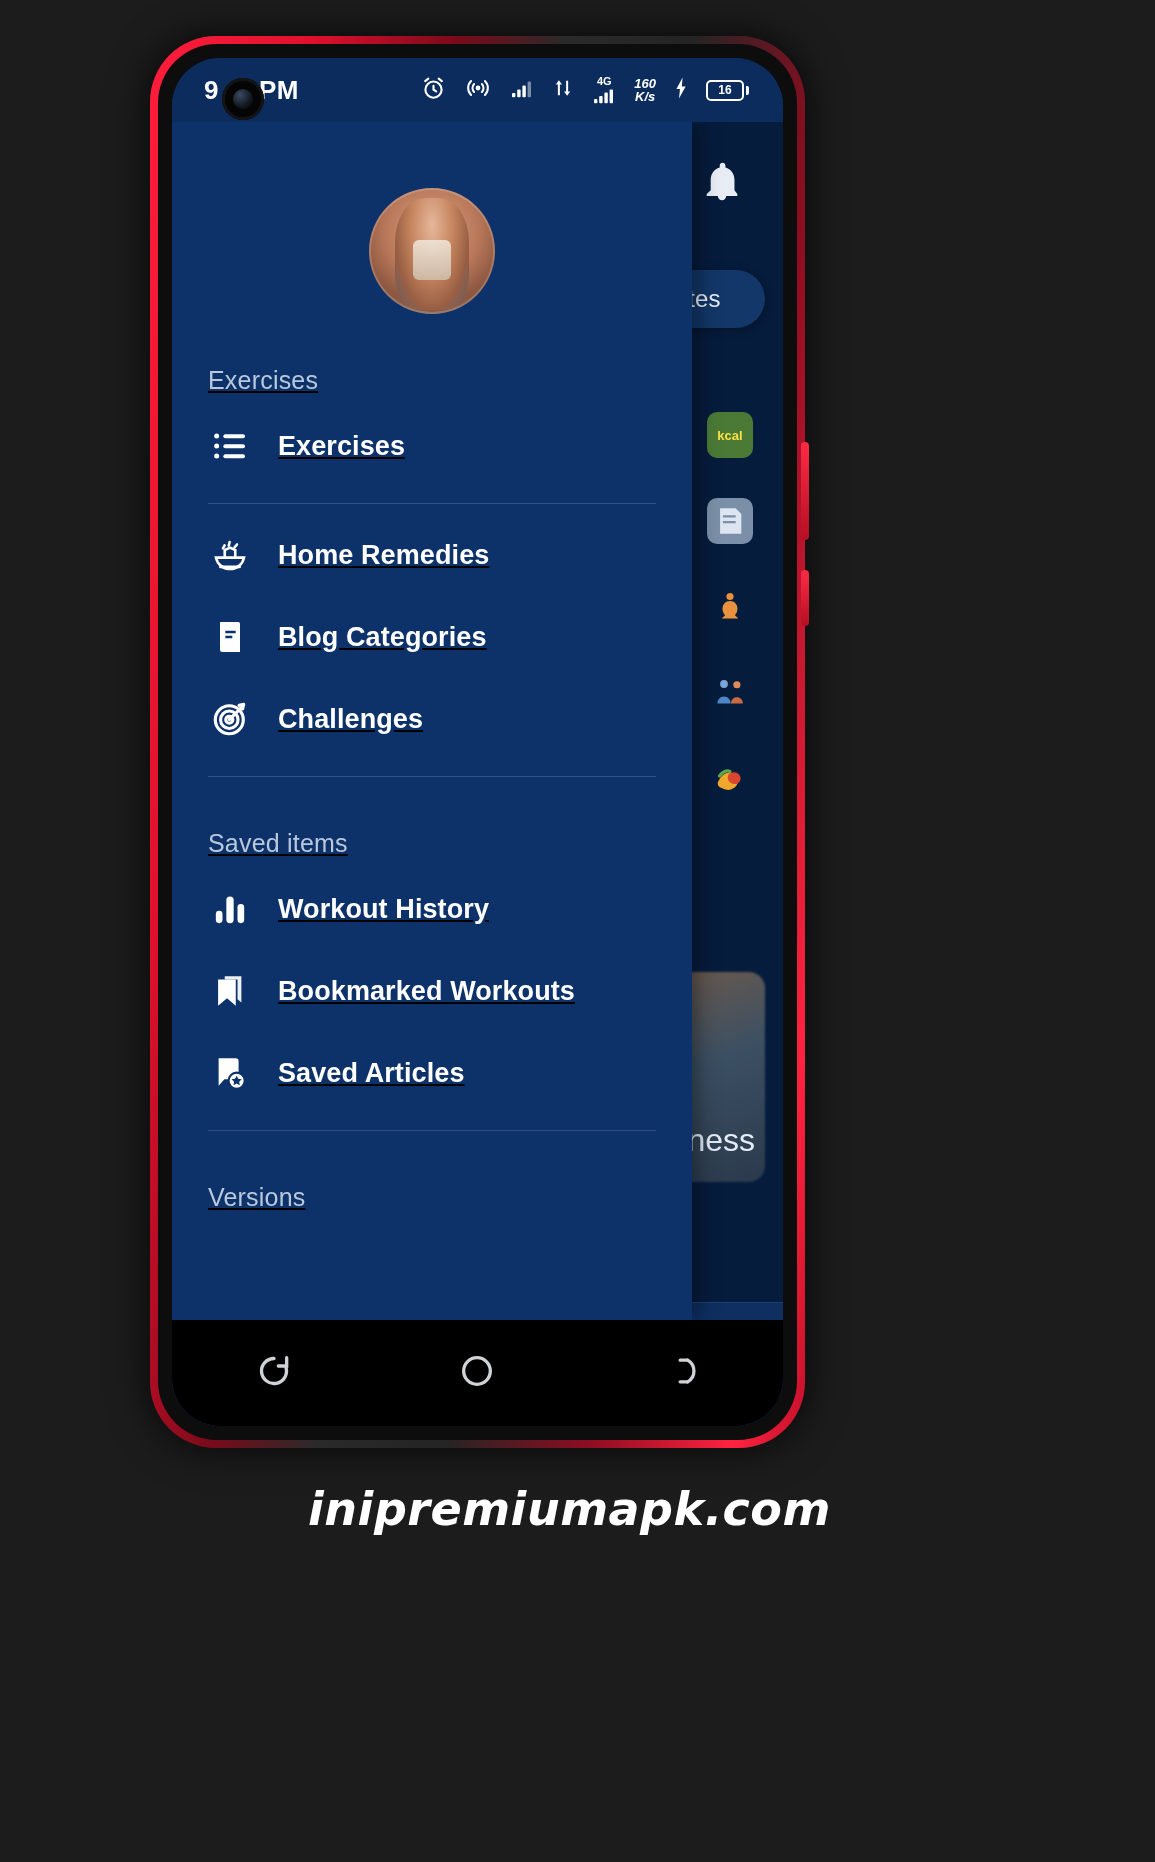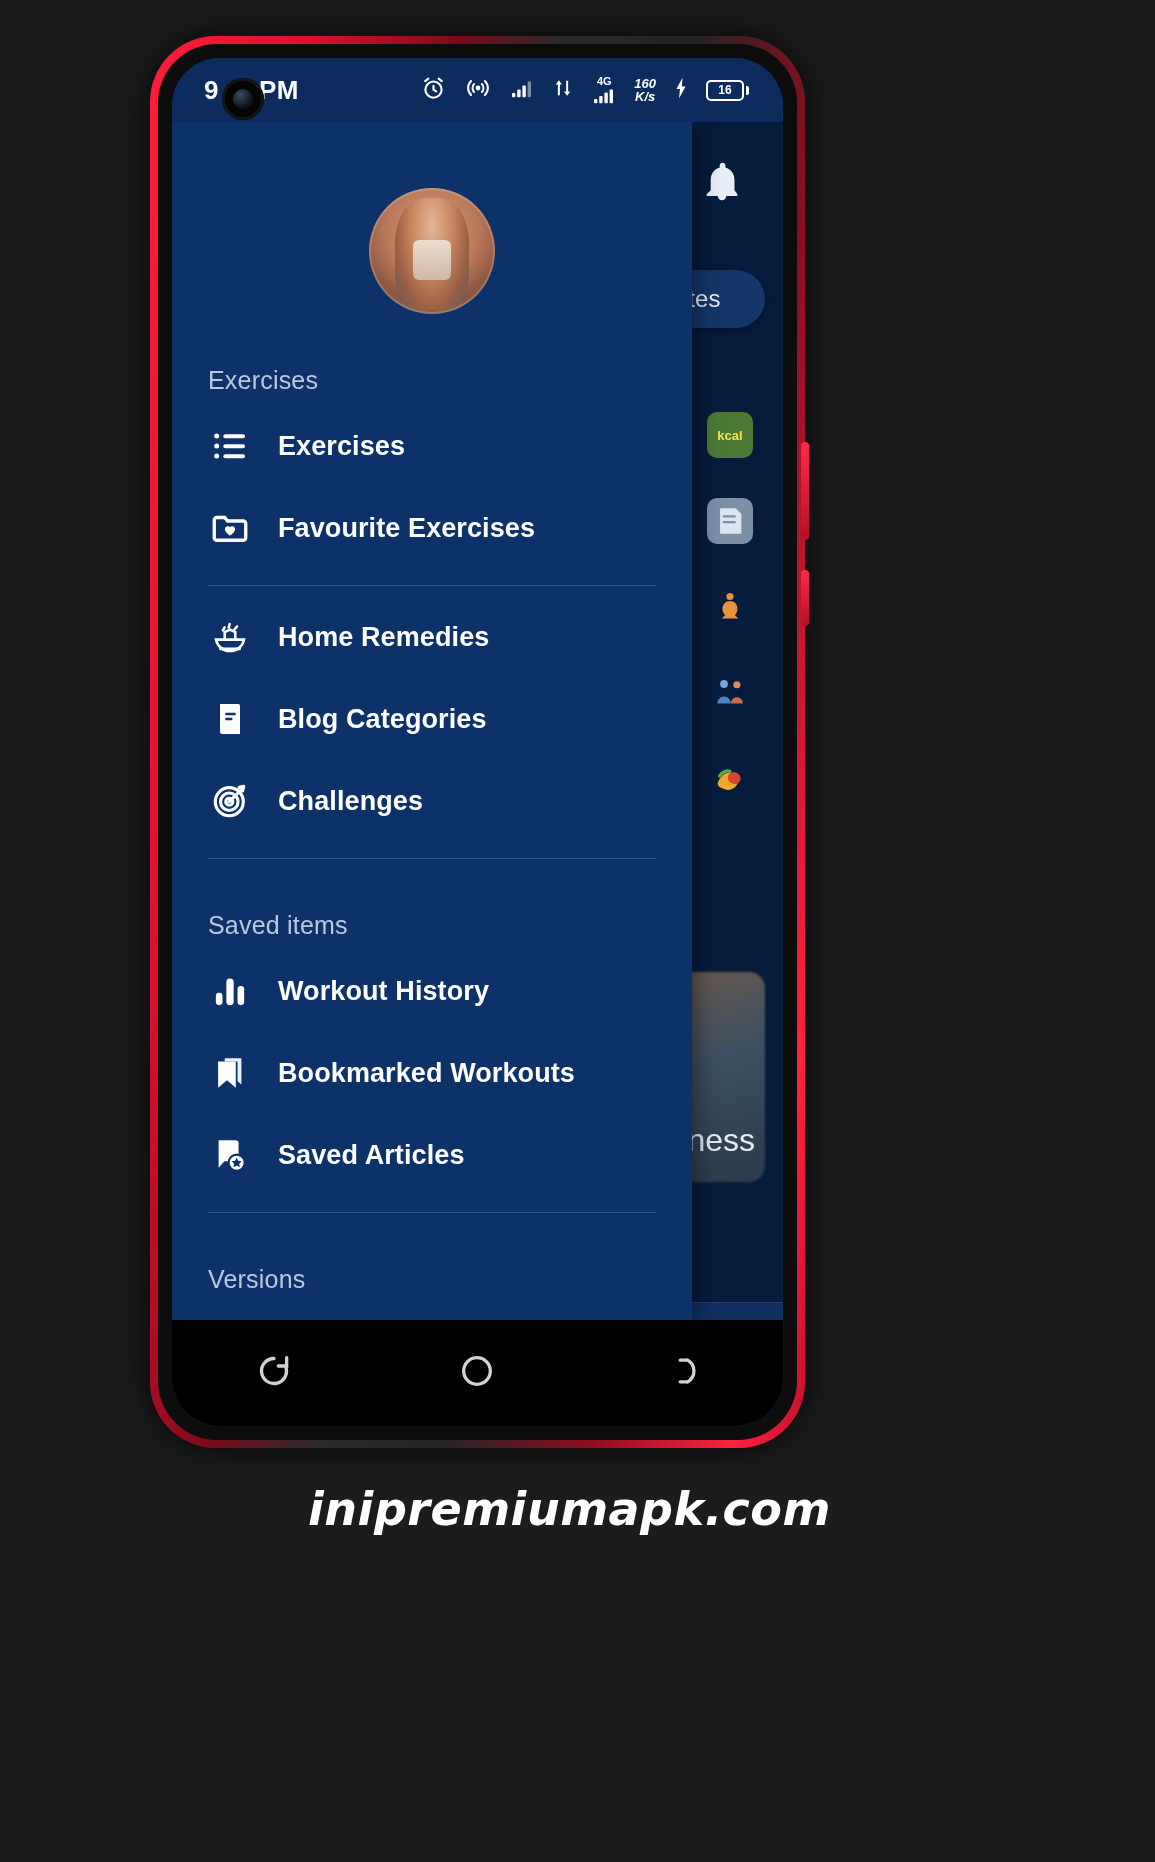--- a/index.html
+++ b/index.html
@@ -125,20 +125,21 @@
   }
   .bb-item .lbl { font-size:21px; margin-top:6px; white-space:nowrap; }
 
   
   .drawer {
     position:absolute; left:0; top:64px;
     width:520px; bottom:106px;
     background:#0d3269;
     box-shadow: 4px 0 22px rgba(0,0,0,.45);
     overflow:hidden;
+    text-decoration:underline;
   }
   .avatar-wrap { padding-top:66px; display:flex; justify-content:center; }
   .avatar {
     width:126px; height:126px; border-radius:50%;
     background: radial-gradient(circle at 50% 35%, #d9a184 0%, #b9785a 45%, #8d5740 70%, #6b6f74 100%);
     box-shadow: inset 0 0 0 2px rgba(255,255,255,.18);
     position:relative; overflow:hidden;
   }
   .avatar::before{
     content:""; position:absolute; left:26px; top:10px; width:74px; height:112px;
@@ -277,29 +278,20 @@
                   <rect x="8" y="4.9" width="13" height="2.4" rx="1.2"></rect>
                 <circle cx="4" cy="12" r="1.5"></circle>
                   <rect x="8" y="10.9" width="13" height="2.4" rx="1.2"></rect>
                 <circle cx="4" cy="18" r="1.5"></circle>
                   <rect x="8" y="16.9" width="13" height="2.4" rx="1.2"></rect>
               </svg>
             </span>
             <span class="lbl">Exercises</span>
           </div>
 
-          <div class="menu-item">
-            <span class="ico">
-              <svg width="42" height="42" viewBox="0 0 24 24" fill="none" stroke="#fff" stroke-width="1.9">
-                <path d="M3 7.5a1.5 1.5 0 0 1 1.5-1.5H9l1.6 2h8.9A1.5 1.5 0 0 1 21 9.5v8A1.5 1.5 0 0 1 19.5 19h-15A1.5 1.5 0 0 1 3 17.5z"></path>
-                <path d="M12 16.3s-2.9-1.8-2.9-3.6c0-1 .8-1.7 1.7-1.7.6 0 1 .3 1.2.7.2-.4.6-.7 1.2-.7.9 0 1.7.7 1.7 1.7 0 1.8-2.9 3.6-2.9 3.6z" fill="#fff" stroke="none"></path>
-              </svg>
-            </span>
-            <span class="lbl">Favourite Exercises</span>
-          </div>
 
           <div class="divider"></div>
           <div class="gap-sm"></div>
 
           <div class="menu-item">
             <span class="ico">
               <svg width="42" height="42" viewBox="0 0 24 24" fill="none" stroke="#fff" stroke-width="1.5">
                 <path d="M4 13.5h16a8 8 0 0 1-8 6.5 8 8 0 0 1-8-6.5z"></path>
                 <path d="M6.5 18.8h11" stroke-linecap="round"></path>
                 <path d="M9 13.3V9.2l3-1.4 3 1.4v4.1"></path>

